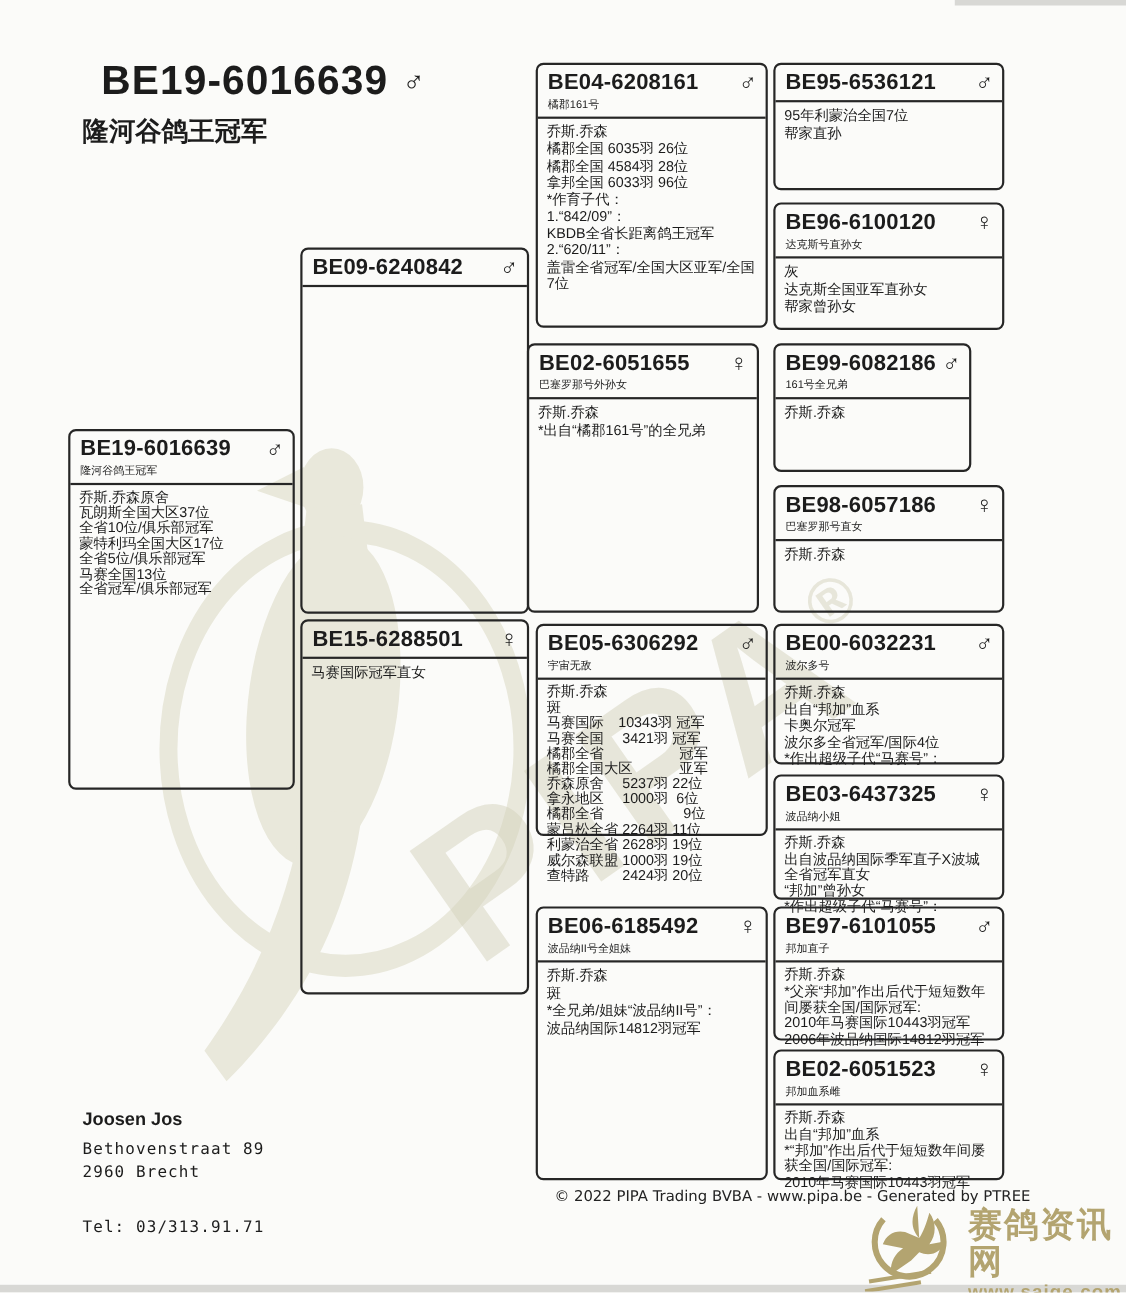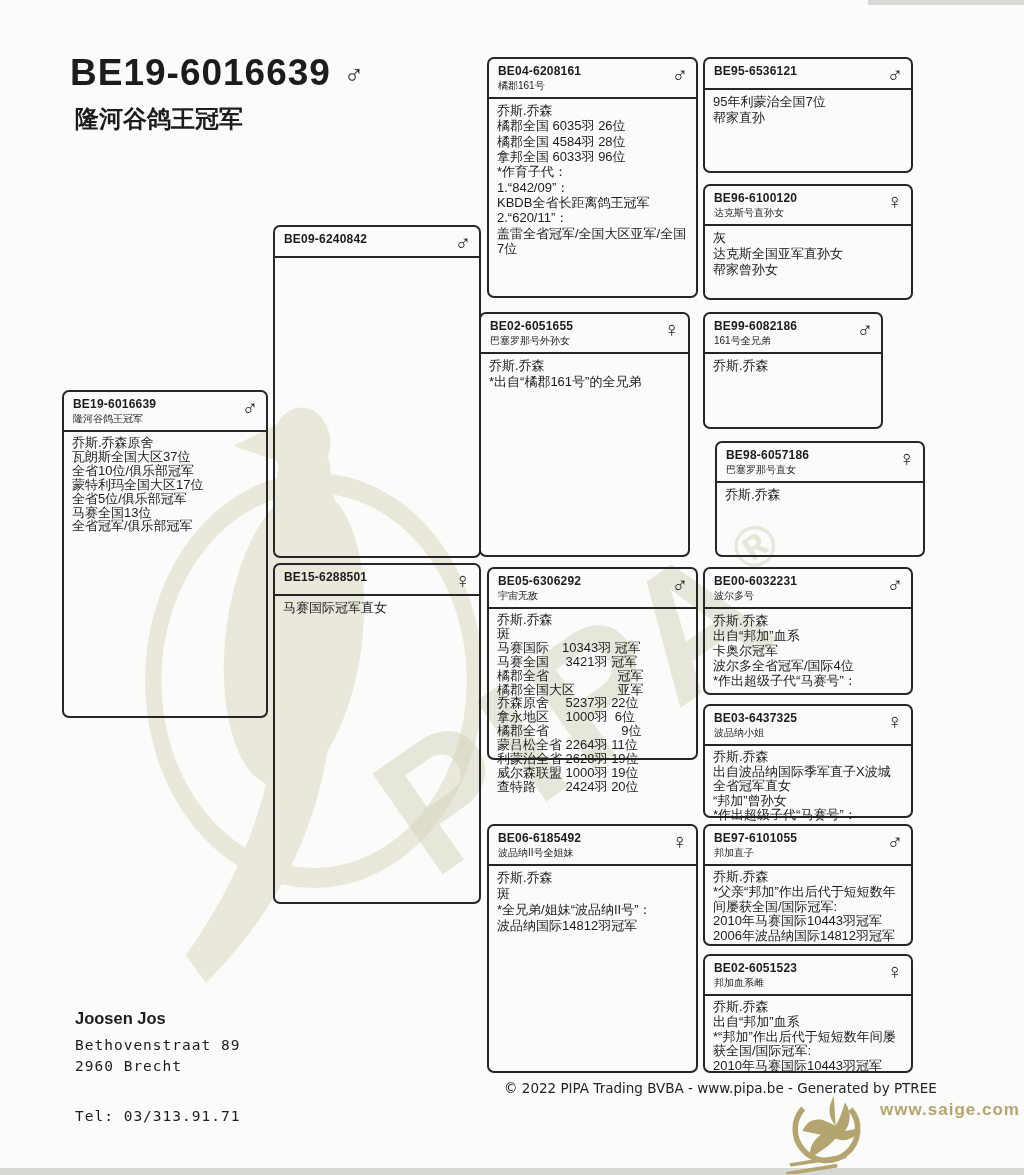--- a/index.html
+++ b/index.html
@@ -11,30 +11,30 @@
   
   .wm{position:absolute;z-index:0;pointer-events:none;}
   .wm-pigeon{left:128px;top:372px;width:352px;height:648px;}
   .wm-text{
     left:398px;top:742px;transform:rotate(-35deg);transform-origin:0 50%;
     font-size:178px;font-weight:bold;letter-spacing:8px;line-height:1;
     color:rgba(212,210,188,0.50);white-space:nowrap;
   }
   .wm-text .reg{font-size:58px;vertical-align:120%;letter-spacing:0;}
   
-  .page-title{position:absolute;left:70px;top:52px;z-index:2;font-size:37px;font-weight:bold;letter-spacing:1px;}
+  .page-title{position:absolute;left:92px;top:52px;z-index:2;font-size:37px;font-weight:bold;letter-spacing:1px;}
   .page-title .sex-big{font-size:27px;font-weight:bold;margin-left:13px;vertical-align:6%;}
   .page-subtitle{position:absolute;left:75px;top:103px;z-index:2;font-size:24px;font-weight:bold;}
   
   .box{
     position:absolute;z-index:2;box-sizing:border-box;background:transparent;
     border:2px solid #262626;border-radius:7px;
   }
   .box-header{position:relative;border-bottom:2px solid #262626;padding:5px 32px 4px 9px;min-height:20px;}
-  .ring{font-weight:bold;font-size:12px;letter-spacing:0.2px;white-space:nowrap;}
+  .ring{font-weight:bold;font-size:20px;letter-spacing:0.2px;white-space:nowrap;}
   .pname{font-weight:normal;font-size:10px;margin-top:1px;white-space:nowrap;}
   .sex{position:absolute;right:8px;top:5px;font-size:22px;font-weight:bold;line-height:1;}
   .box-body{padding:4px 8px;font-size:13px;line-height:1.24;overflow:hidden;}
   .box-body .line{white-space:pre-wrap;word-break:break-all;}
   
   .owner{position:absolute;left:75px;top:1009px;z-index:2;font-size:16.5px;font-weight:bold;}
   .addr{position:absolute;left:75px;z-index:2;font-family:"DejaVu Sans Mono","Liberation Mono",monospace;font-size:14.5px;letter-spacing:1px;}
   .addr1{top:1037px;}.addr2{top:1058px;}.addr3{top:1079px;margin-top:29px;}
   .copyright{position:absolute;left:504px;top:1080px;z-index:2;font-size:13.5px;color:#232323;font-family:"DejaVu Sans","Liberation Sans",sans-serif;}
   
@@ -195,21 +195,21 @@
     <div class="box" style="left: 703px; top: 312px; width: 180px; height: 117px;">
       <div class="box-header">
         <div class="ring">BE99-6082186</div>
         <div class="pname">161号全兄弟</div>
         <div class="sex">♂</div>
       </div>
       <div class="box-body">
         <div class="line">乔斯.乔森</div>
       </div>
     </div>
-    <div class="box" style="left: 703px; top: 441px; width: 210px; height: 116px; margin-left: 12px;">
+    <div class="box" style="left: 703px; top: 441px; width: 210px; height: 116px;">
       <div class="box-header">
         <div class="ring">BE98-6057186</div>
         <div class="pname">巴塞罗那号直女</div>
         <div class="sex">♀</div>
       </div>
       <div class="box-body">
         <div class="line">乔斯.乔森</div>
       </div>
     </div>
     <div class="box" style="left: 703px; top: 567px; width: 210px; height: 128px;">
@@ -276,15 +276,16 @@
 <div class="saige">
   <svg class="saige-icon" viewBox="0 0 100 90" aria-hidden="true">
     <circle cx="44" cy="42" r="34" fill="none" stroke="#b3a470" stroke-width="6" stroke-dasharray="155 60" transform="rotate(-40 44 42)"></circle>
     <g fill="#b3a470">
       <path d="M52 6 C45 18 46 30 54 38 L40 32 C30 30 22 34 18 44 L38 48 C29 54 25 63 26 74 L46 60 54 52 C65 57 76 52 80 41 L64 44 C71 35 71 22 64 13 C61 24 58 32 54 38 Z"></path>
       <rect x="4" y="74" width="62" height="4" transform="rotate(-9 35 76)"></rect>
       <rect x="0" y="84" width="56" height="4" transform="rotate(-9 28 86)"></rect>
     </g>
   </svg>
   <div class="saige-txt">
+    <div class="saige-name" style="color: rgb(179, 164, 112);">赛鸽资讯网</div>
     <div class="saige-url" style="color: rgb(179, 164, 112);">www.saige.com</div>
   </div>
 </div>
 
 </body></html>

